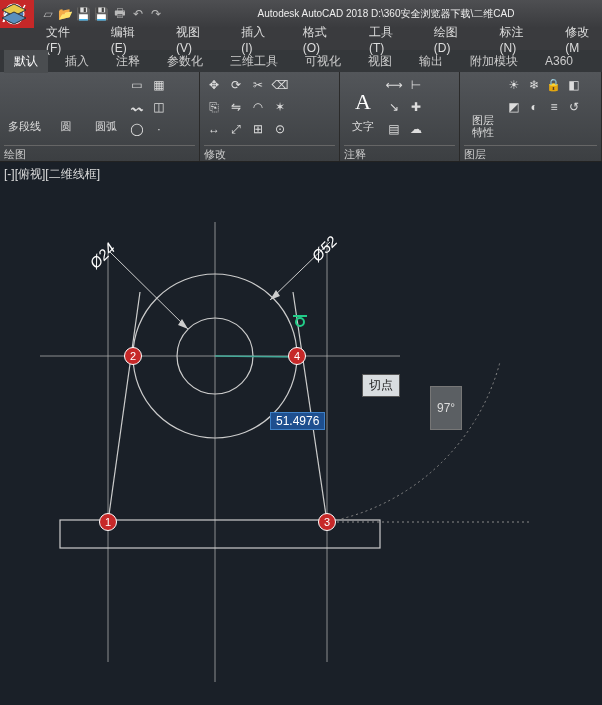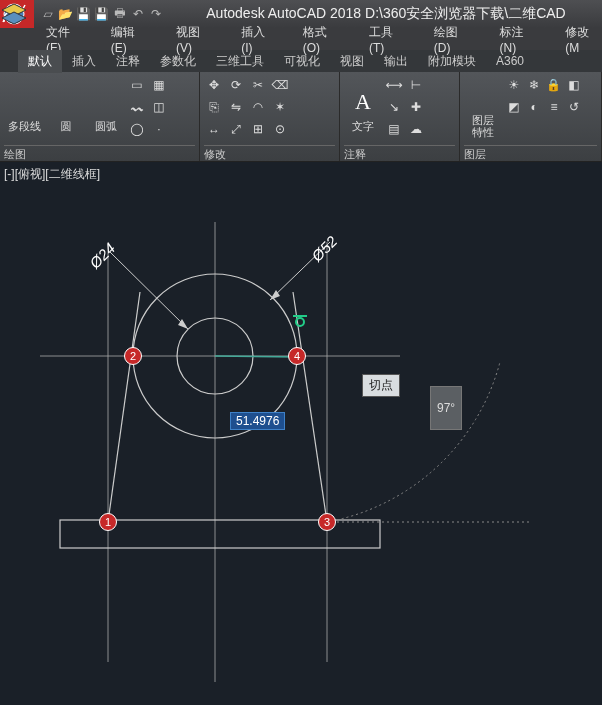--- a/index.html
+++ b/index.html
@@ -1,42 +1,42 @@
 <!DOCTYPE html>
 <html><head>
 <meta charset="utf-8">
 <style>
   * { margin:0; padding:0; box-sizing:border-box; font-family:"Microsoft YaHei",Arial,sans-serif; }
   body { width:602px; height:705px; background:#1a2028; overflow:hidden; position:relative; }
   .titlebar { height:28px; background:linear-gradient(#4e4f52,#3a3b3e); display:flex; align-items:center; color:#ccc; font-size:11px; }
   .logo { width:34px; height:28px; display:flex; align-items:center; justify-content:center; background:#c62828; color:#fff; font-weight:bold; font-size:16px; font-style:italic; }
   .qat { display:flex; gap:2px; padding:0 6px; }
   .qat span { width:16px; height:16px; display:flex; align-items:center; justify-content:center; color:#bbb; font-size:12px; }
-  .title-text { flex:1; text-align:center; color:#eee; font-size:14px; }
+  .title-text { flex:1; text-align:center; color:#eee; font-size:10px; }
   .menubar { height:22px; background:#3a3b3e; display:flex; align-items:center; padding-left:40px; gap:21px; }
   .menubar span { color:#ddd; font-size:12px; padding:2px 6px; cursor:pointer; }
-  .ribbon-tabs { height:22px; background:#34373a; display:flex; align-items:center; padding-left:18px; }
+  .ribbon-tabs { height:22px; background:#34373a; display:flex; align-items:center; padding-left:4px;gap:7px; }
   .ribbon-tabs span { font-size:12px; color:#ccc; padding:3px 10px; cursor:pointer; }
   .ribbon-tabs span.active { background:#4a4d50; color:#fff; }
   .ribbon { height:90px; background:linear-gradient(#53565a,#3c3f42); display:flex; border-bottom:1px solid #222; }
   .panel { border-right:1px solid #2a2a2a; display:flex; flex-direction:column; padding:3px 4px 0 4px; }
   .panel-body { flex:1; display:flex; gap:2px; }
   .panel-label { height:16px; font-size:11px; color:#ccc; text-align:left; border-top:1px solid #666; padding-top:1px;}
   .bigbtn { display:flex; flex-direction:column; align-items:center; justify-content:center; color:#ddd; font-size:11px; padding:2px 4px; gap:2px; cursor:pointer;}
   .bigbtn .ic { width:30px; height:30px; display:flex; align-items:center; justify-content:center; }
   .grid-small { display:grid; grid-template-columns:repeat(4,20px); grid-auto-rows:20px; gap:2px; }
   .grid-small .sm, .col-small .sm { width:20px; height:20px; display:flex; align-items:center; justify-content:center; color:#ddd; cursor:pointer; font-size:12px;}
   .col-small { display:flex; flex-direction:column; gap:2px; }
   .drawing { position:absolute; left:0; top:162px; right:0; bottom:0; background:#1a2028;text-align:center; }
   .viewlabel { position:absolute; left:4px; top:4px; color:#ddd; font-size:12px; }
   svg { position:absolute; left:0; top:0; }
   .marker { position:absolute; width:18px; height:18px; border-radius:50%; background:#c62828; color:#fff; font-size:11px; display:flex; align-items:center; justify-content:center; border:1px solid #fff; transform:translate(-50%,-50%);}
   .dimtext { position:absolute; color:#fff; font-style:italic; font-size:15px; transform-origin:center; }
   .tip { position:absolute; background:#d9dde0; border:1px solid #555; font-size:12px; color:#222; padding:2px 6px;margin-left:48px; }
-  .valbox { position:absolute; background:#1e4f8f; border:1px solid #3e81c8; color:#fff; font-size:12px; padding:1px 5px; }
+  .valbox { position:absolute; background:#1e4f8f; border:1px solid #3e81c8; color:#fff; font-size:12px; padding:1px 5px;margin-left:40px; }
   .angbox { position:absolute; background:#5b5f63; border:1px solid #777; color:#ddd; font-size:12px; padding:14px 6px; }
   .snap { position:absolute; width:14px; height:14px; transform:translate(-50%,-50%); }
 </style>
 </head>
 <body>
 
 <div class="titlebar">
   <div class="logo">A</div>
   <div class="qat">
     <span>▱</span>

